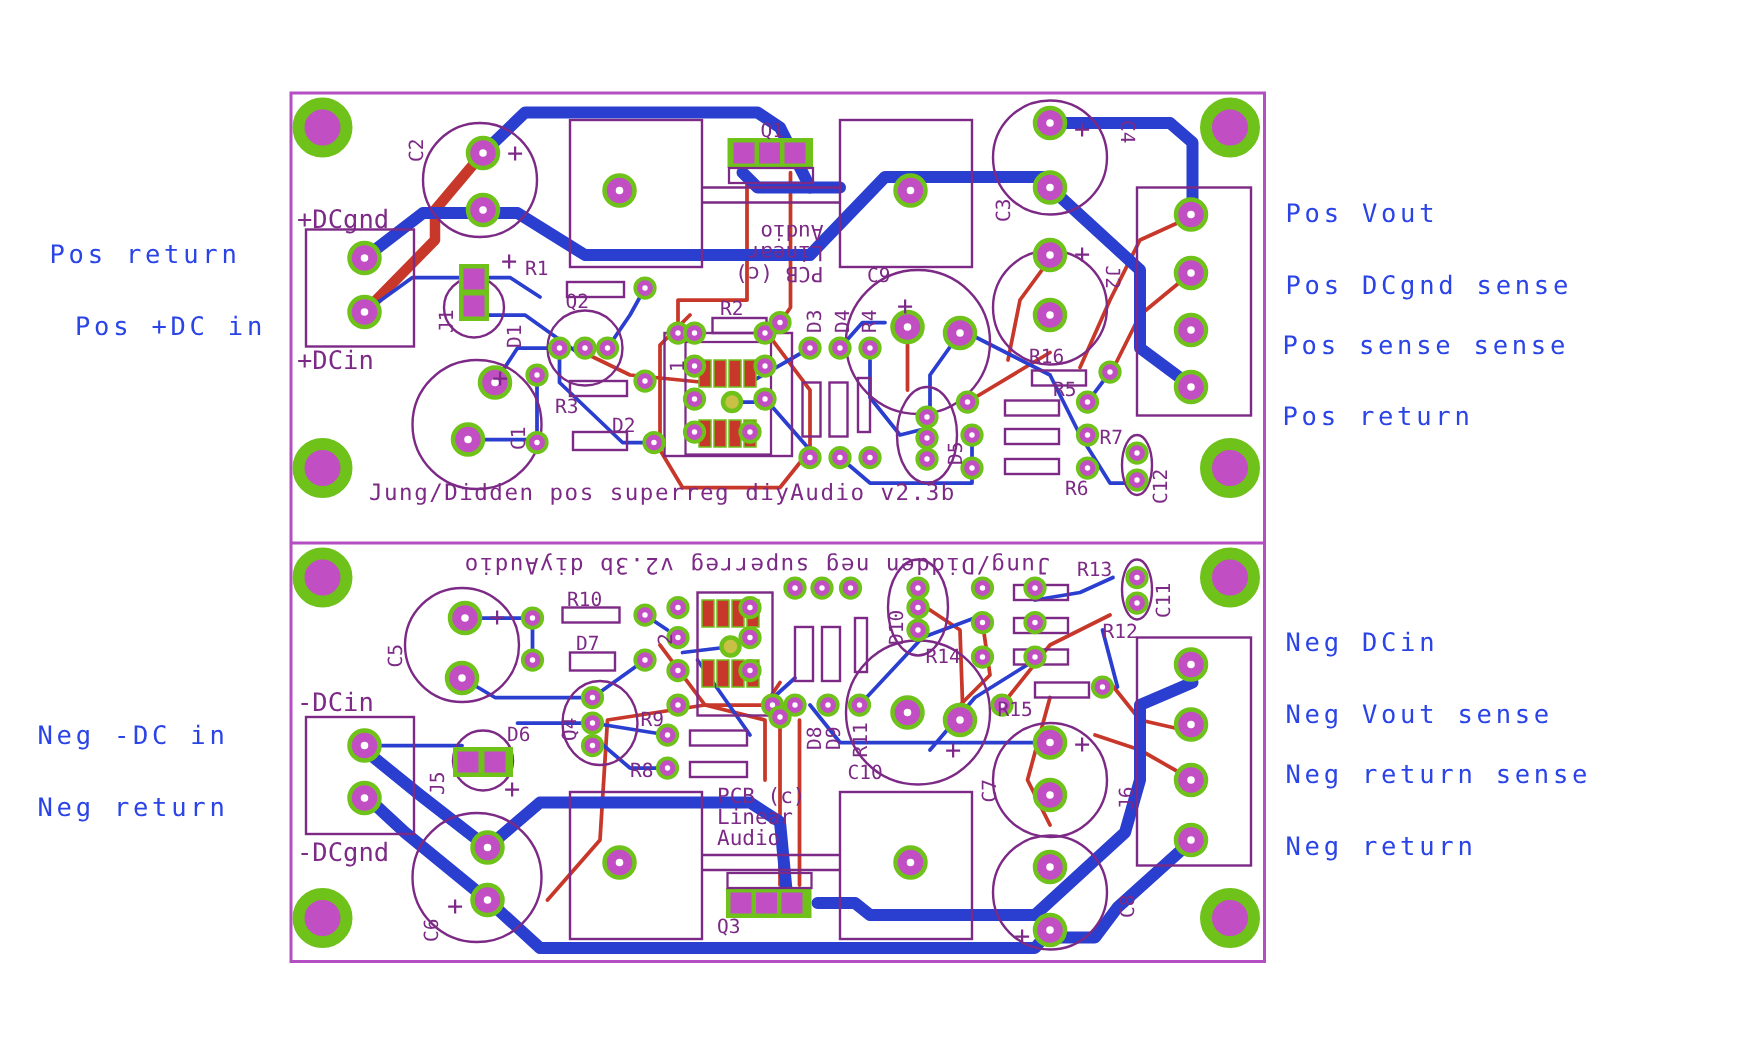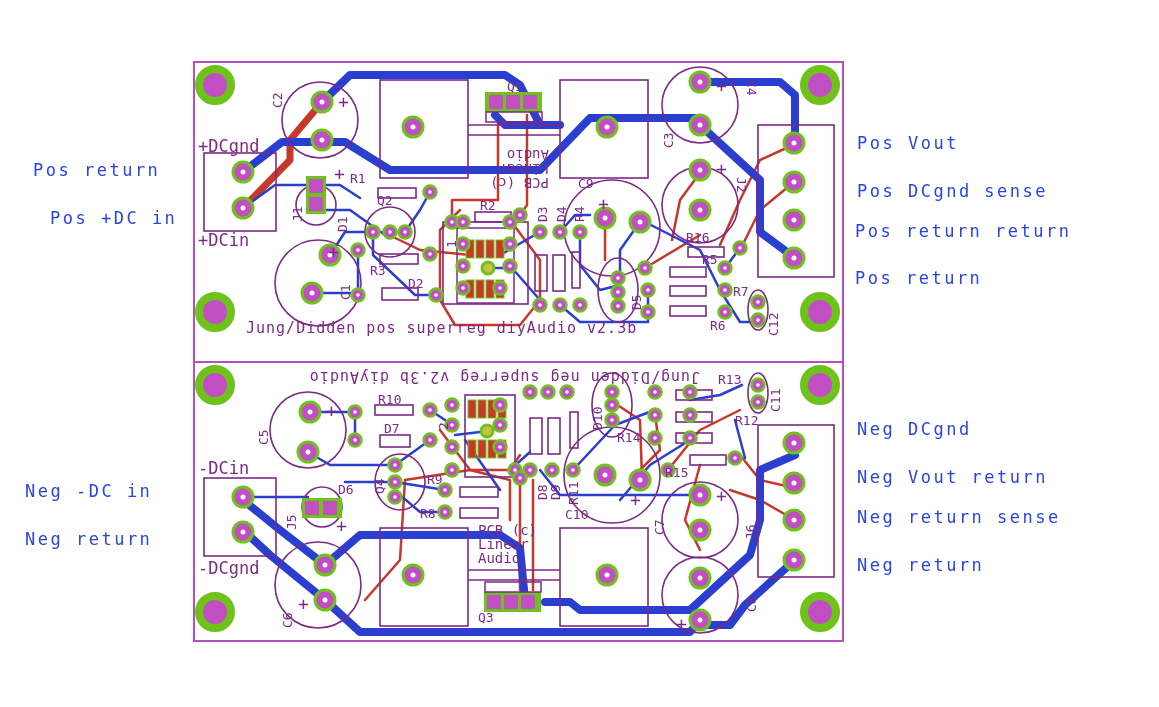--- a/index.html
+++ b/index.html
@@ -513,18 +513,18 @@
   </g>
 </svg>
 
 <div class="ext-label" style="left:33px;top:160px;">Pos return</div>
 <div class="ext-label" style="left:50px;top:208px;">Pos +DC in</div>
 <div class="ext-label" style="left:25px;top:481px;">Neg -DC in</div>
 <div class="ext-label" style="left:25px;top:529px;">Neg return</div>
 
 <div class="ext-label" style="left:857px;top:133px;">Pos Vout</div>
 <div class="ext-label" style="left:857px;top:181px;">Pos DCgnd sense</div>
-<div class="ext-label" style="left:855px;top:221px;">Pos return return</div>
+<div class="ext-label" style="left:855px;top:221px;">Pos sense sense</div>
 <div class="ext-label" style="left:855px;top:268px;">Pos return</div>
-<div class="ext-label" style="left:857px;top:419px;">Neg DCgnd</div>
-<div class="ext-label" style="left:857px;top:467px;">Neg Vout return</div>
+<div class="ext-label" style="left:857px;top:419px;">Neg DCin</div>
+<div class="ext-label" style="left:857px;top:467px;">Neg Vout sense</div>
 <div class="ext-label" style="left:857px;top:507px;">Neg return sense</div>
 <div class="ext-label" style="left:857px;top:555px;">Neg return</div>
 
 </body></html>

